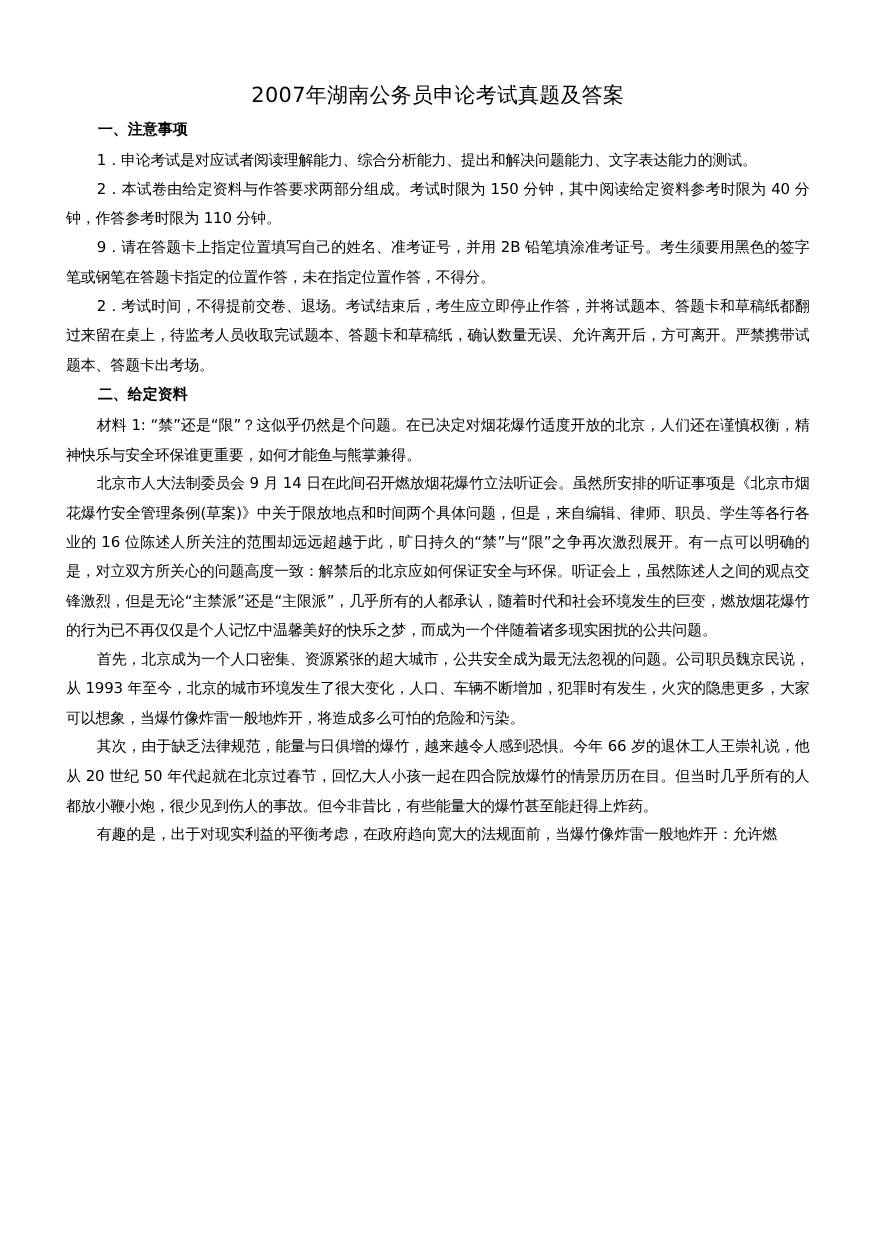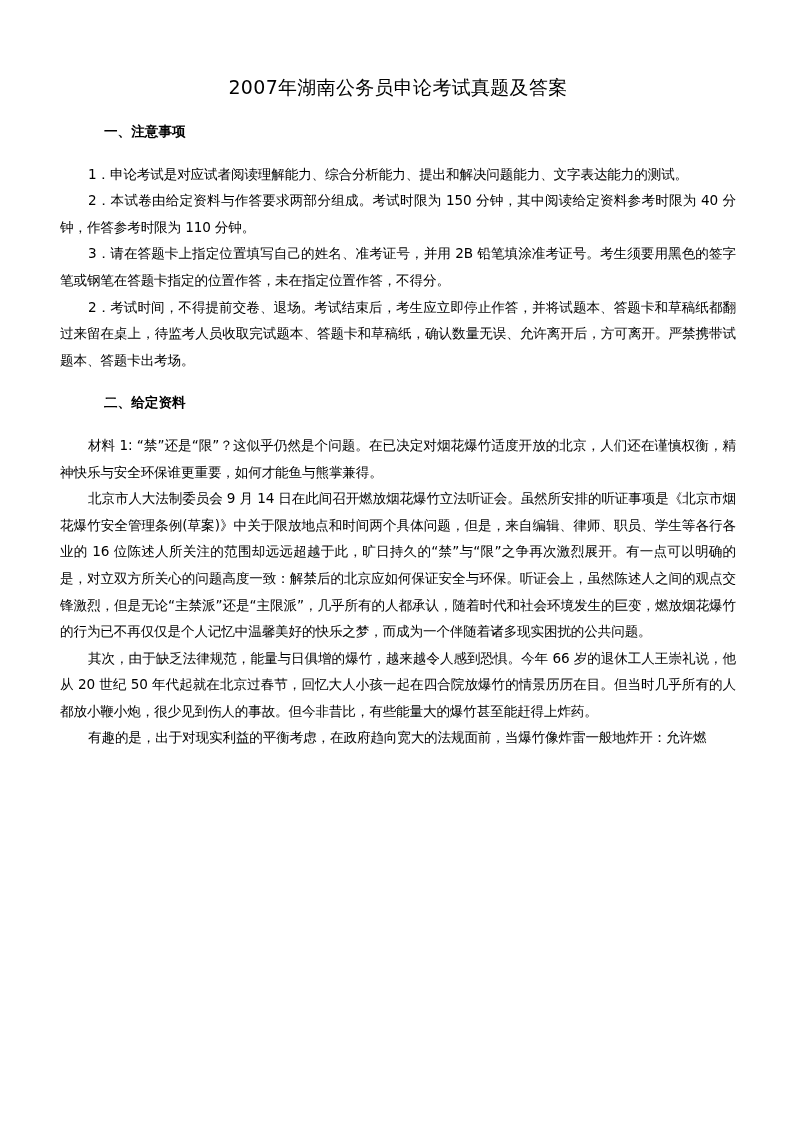--- a/index.html
+++ b/index.html
@@ -18,41 +18,42 @@
       text-align: center;
       font-size: 19px;
       line-height: 30px;
       margin: 0 0 3px 0;
       font-weight: normal;
       letter-spacing: 0.3px;
     }
     .h {
       font-weight: bold;
       text-indent: 28px;
-      margin: 16px;
+      margin: 1px;
       font-size: 13.6px;
     }
     .p {
       margin: 0;
       text-indent: 28px;
       text-align: justify;
       letter-spacing: -0.15px;
     }
     .lead { font-weight: normal; }
   </style>
 </head>
 <body>
 
 <div class="page">
   <div class="title">2007年湖南公务员申论考试真题及答案</div>
 
   <div class="h">一、注意事项</div>
   <p class="p">1．申论考试是对应试者阅读理解能力、综合分析能力、提出和解决问题能力、文字表达能力的测试。</p>
   <p class="p">2．本试卷由给定资料与作答要求两部分组成。考试时限为 150 分钟，其中阅读给定资料参考时限为 40 分钟，作答参考时限为 110 分钟。</p>
-  <p class="p">3．请在答题卡上指定位置填写自己的姓名、准考证号，并用 2B 铅笔填涂准考证号。考生须要用黑色的签字笔或钢笔在答题卡指定的位置作答，未在指定位置作答，不得分。</p>
+  <p class="p">9．请在答题卡上指定位置填写自己的姓名、准考证号，并用 2B 铅笔填涂准考证号。考生须要用黑色的签字笔或钢笔在答题卡指定的位置作答，未在指定位置作答，不得分。</p>
   <p class="p">2．考试时间，不得提前交卷、退场。考试结束后，考生应立即停止作答，并将试题本、答题卡和草稿纸都翻过来留在桌上，待监考人员收取完试题本、答题卡和草稿纸，确认数量无误、允许离开后，方可离开。严禁携带试题本、答题卡出考场。</p>
 
   <div class="h">二、给定资料</div>
   <p class="p"><span class="lead">材料 1:</span> <span>“禁”还是“限”？这似乎仍然是个问题。在已决定对烟花爆竹适度开放的北京，人们还在谨慎权衡，精神快乐与安全环保谁更重要，如何才能鱼与熊掌兼得。</span></p>
   <p class="p">北京市人大法制委员会 9 月 14 日在此间召开燃放烟花爆竹立法听证会。虽然所安排的听证事项是《北京市烟花爆竹安全管理条例(草案)》中关于限放地点和时间两个具体问题，但是，来自编辑、律师、职员、学生等各行各业的 16 位陈述人所关注的范围却远远超越于此，旷日持久的“禁”与“限”之争再次激烈展开。有一点可以明确的是，对立双方所关心的问题高度一致：解禁后的北京应如何保证安全与环保。听证会上，虽然陈述人之间的观点交锋激烈，但是无论“主禁派”还是“主限派”，几乎所有的人都承认，随着时代和社会环境发生的巨变，燃放烟花爆竹的行为已不再仅仅是个人记忆中温馨美好的快乐之梦，而成为一个伴随着诸多现实困扰的公共问题。</p>
+  <p class="p">首先，北京成为一个人口密集、资源紧张的超大城市，公共安全成为最无法忽视的问题。公司职员魏京民说，从 1993 年至今，北京的城市环境发生了很大变化，人口、车辆不断增加，犯罪时有发生，火灾的隐患更多，大家可以想象，当爆竹像炸雷一般地炸开，将造成多么可怕的危险和污染。</p>
   <p class="p">其次，由于缺乏法律规范，能量与日俱增的爆竹，越来越令人感到恐惧。今年 66 岁的退休工人王崇礼说，他从 20 世纪 50 年代起就在北京过春节，回忆大人小孩一起在四合院放爆竹的情景历历在目。但当时几乎所有的人都放小鞭小炮，很少见到伤人的事故。但今非昔比，有些能量大的爆竹甚至能赶得上炸药。</p>
   <p class="p">有趣的是，出于对现实利益的平衡考虑，在政府趋向宽大的法规面前，当爆竹像炸雷一般地炸开：允许燃</p>
 </div>
 
 </body></html>

